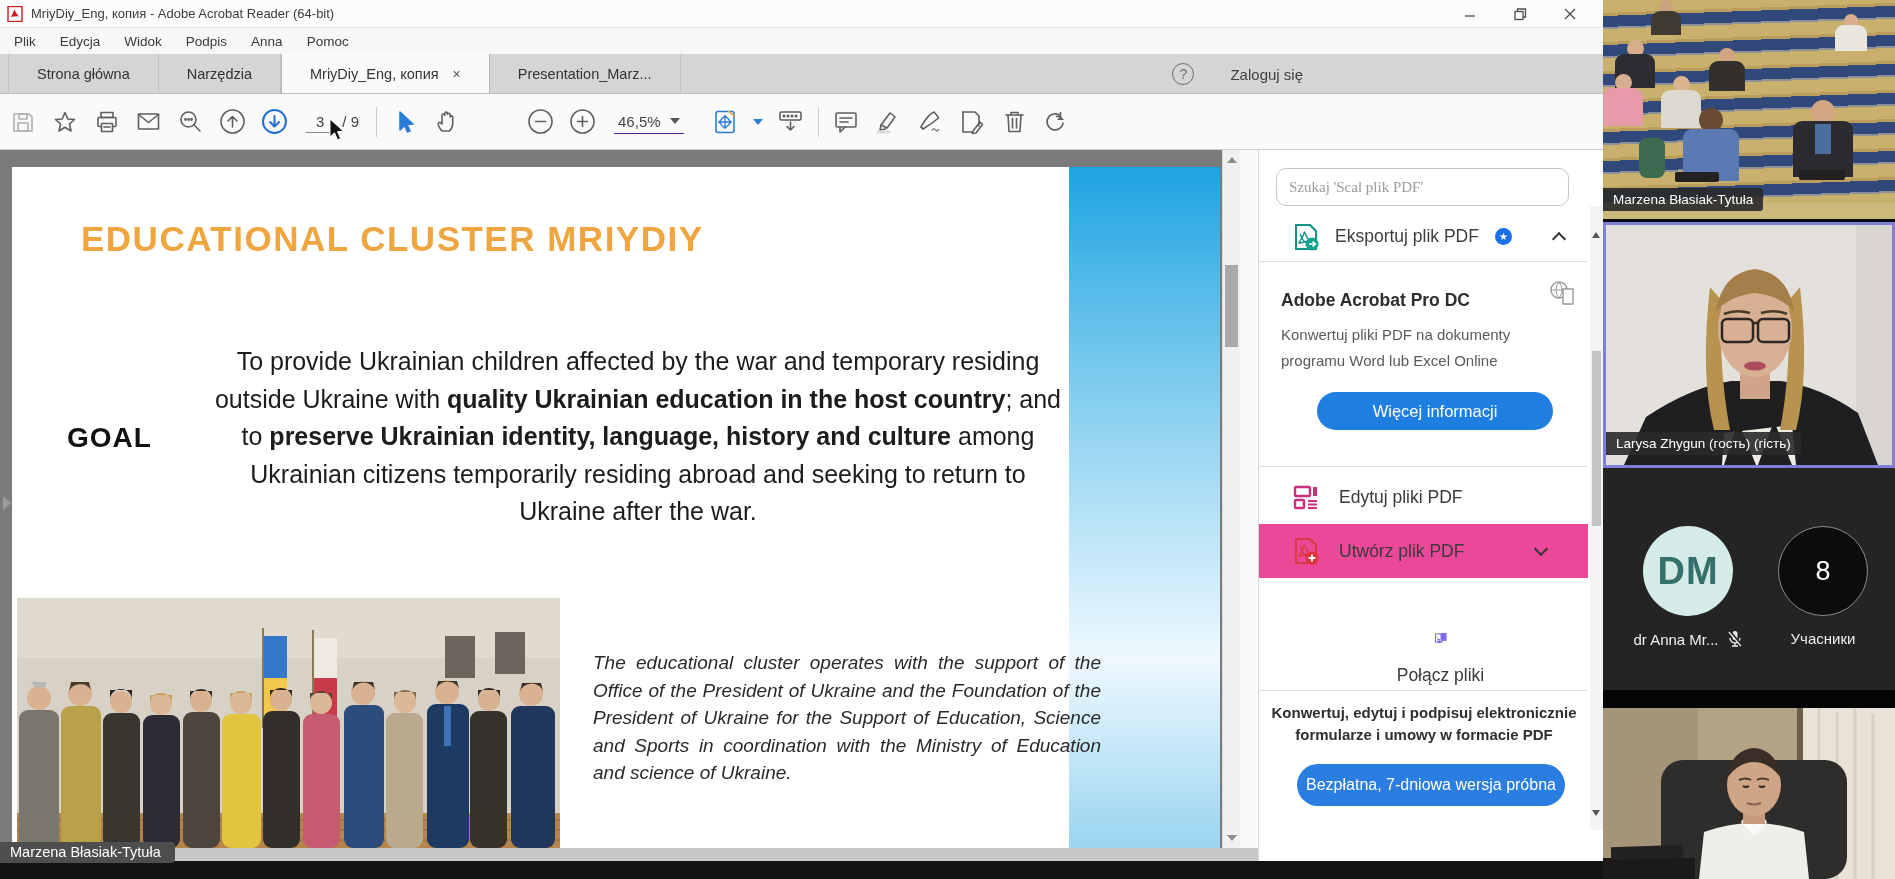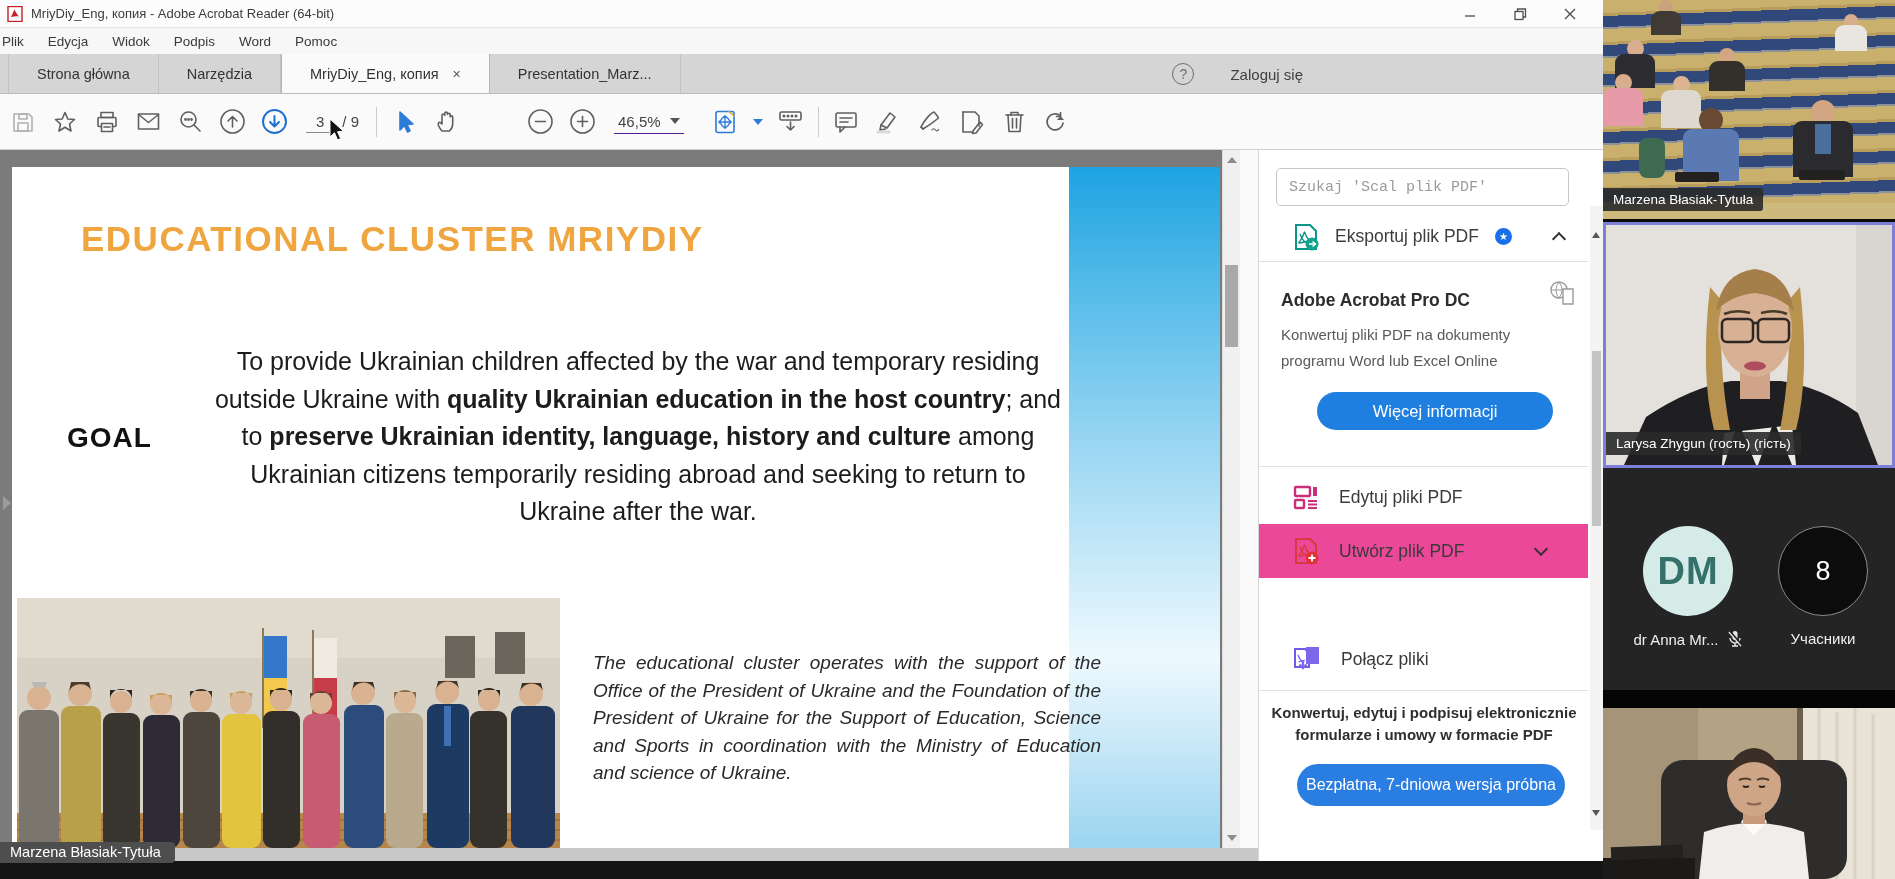--- a/index.html
+++ b/index.html
@@ -12,21 +12,21 @@
 
   .titlebar { position:absolute; left:0; top:0; width:1603px; height:28px; background:#fcfcfc;
     border-bottom:1px solid #e6e6e6; display:flex; align-items:center; }
   .app-icon { width:16px; height:16px; margin:0 8px 0 7px; }
   .title-text { font-size:13px; color:#3c3c3c; }
   .winbtns { position:absolute; right:8px; top:0; height:28px; display:flex; }
   .winbtn { width:50px; height:28px; display:flex; align-items:center; justify-content:center; }
   .winbtn svg { stroke:#4d4d4d; stroke-width:1.3; fill:none; }
 
   .menubar { position:absolute; left:0; top:28px; width:1603px; height:26px; background:#f7f7f7;
-    display:flex; align-items:center; gap:24px; padding-left:2px; font-size:13.5px; color:#3a3a3a; }
+    display:flex; align-items:center; gap:24px; padding-left:14px; font-size:13.5px; color:#3a3a3a; }
   .menubar span { cursor:default; }
 
   .tabbar { position:absolute; left:0; top:54px; width:1603px; height:40px; background:#d5d5d5;
     border-bottom:1px solid #bdbdbd; display:flex; align-items:stretch; font-size:14.5px; color:#333; }
   .tab { display:flex; align-items:center; padding:0 28px; border-right:1px solid #c2c2c2; }
   .tab:first-child { border-left:1px solid #c2c2c2; margin-left:8px; }
   .tab.active { background:#fafafa; border-right:1px solid #b5b5b5; border-left:1px solid #b5b5b5; }
   .tab .close-x { margin-left:14px; color:#555; font-size:14px; }
   .tab-right { position:absolute; right:300px; top:0; height:40px; display:flex; align-items:center; gap:36px; }
   .help-circle { width:22px; height:22px; border:1.6px solid #6e6e6e; border-radius:50%;
@@ -80,22 +80,22 @@
 
   .hstrip { position:absolute; left:0; top:848px; width:1258px; height:13px; background:#c8c8c8; }
   .share-label { position:absolute; left:0; top:842px; height:21px; padding:2px 14px 0 10px;
     background:#4e4e4e; color:#fff; font-size:14.5px; border-radius:0 4px 4px 0; z-index:30; }
   .blackbar { position:absolute; left:0; top:861px; width:1603px; height:18px; background:#141414; }
 
   
   .sidebar { position:absolute; left:1258px; top:150px; width:345px; height:711px; background:#fff;
     border-left:1px solid #d6d6d6; }
   .searchbox { position:absolute; left:17px; top:18px; width:293px; height:38px; border:1px solid #c6c6c6;
-    border-radius:5px; font-size:15px; color:#444; padding:0 12px; outline:none; background:#fff;
-    font-family:Liberation Mono, monospace; }
+    border-radius:10px; font-size:15px; color:#444; padding:0 12px; outline:none; background:#fff;
+    font-family:Liberation Serif, serif; }
   .searchbox::placeholder { color:#9b9b9b; }
   .export-row { position:absolute; left:0; top:62px; width:329px; height:50px; display:flex;
     align-items:center; padding-left:34px; gap:16px; border-bottom:1px solid #dedede; }
   .export-label { font-size:17.5px; color:#3d3d3d; }
   .star-badge { width:17px; height:17px; border-radius:50%; background:#1a6fe8; color:#fff;
     font-size:10px; display:flex; align-items:center; justify-content:center; }
   .chev-up { width:10px; height:10px; border-left:2.2px solid #333; border-top:2.2px solid #333;
     transform:rotate(45deg); margin-left:26px; margin-top:4px; }
   .promo-title { position:absolute; left:22px; top:140px; font-size:17.5px; font-weight:bold; color:#2d2d2d; }
   .promo-globe { position:absolute; left:290px; top:130px; }
@@ -178,21 +178,21 @@
           </svg>
       </div>
     </div>
   </div>
 
   <div class="menubar">
     <span>Plik</span>
     <span>Edycja</span>
     <span>Widok</span>
     <span>Podpis</span>
-    <span>Word</span>
+    <span>Anna</span>
     <span>Pomoc</span>
   </div>
 
   <div class="tabbar">
     <div class="tab">
       <span>Strona główna</span>
     </div>
     <div class="tab">
       <span>Narzędzia</span>
     </div>
@@ -482,21 +482,21 @@
     <div class="tool-row hovered" style="top:374px;">
       <svg width="26" height="28" viewBox="0 0 26 28">
         <path d="M3 2 H17 L23 8 V26 H3 Z" fill="none" stroke="#d93a3f" stroke-width="2"></path>
         <path d="M7 10 q2.5 6 5 8 q2 1 3 -1 q-4 1 -8 2 q-2 .5 0 -2 q3 -4 4 -8 q.5 -2 1 0 q1 4 4 7" fill="none" stroke="#d93a3f" stroke-width="1.4"></path>
         <circle cx="19" cy="21" r="6.5" fill="#e03238"></circle>
         <path d="M19 17.5 V24.5 M15.5 21 H22.5" stroke="#fff" stroke-width="1.8"></path>
       </svg>
       <span>Utwórz plik PDF</span>
       <span class="chev-dn"></span>
     </div>
-    <div class="tool-row" style="top:482px;">
+    <div class="tool-row" style="top:482px;flex-direction:column;">
       <svg width="28" height="28" viewBox="0 0 28 28">
         <path d="M2 4 H12 L16 8 V22 H2 Z" fill="#fff" stroke="#6f5be8" stroke-width="2"></path>
         <path d="M5 10 q1.5 4 3.5 6 q1.5 1 2.5 -.5 q-3 .8 -5.5 1.3" fill="none" stroke="#6f5be8" stroke-width="1.2"></path>
         <rect x="13" y="2" width="13" height="17" fill="#7b68ea"></rect>
         <path d="M10 15 V23 M6.5 19.5 L10 23 L13.5 19.5" stroke="#7b68ea" stroke-width="2.4" fill="none"></path>
       </svg>
       <span>Połącz pliki</span>
     </div>
     <div class="side-div" style="top:540px;"></div>
 

